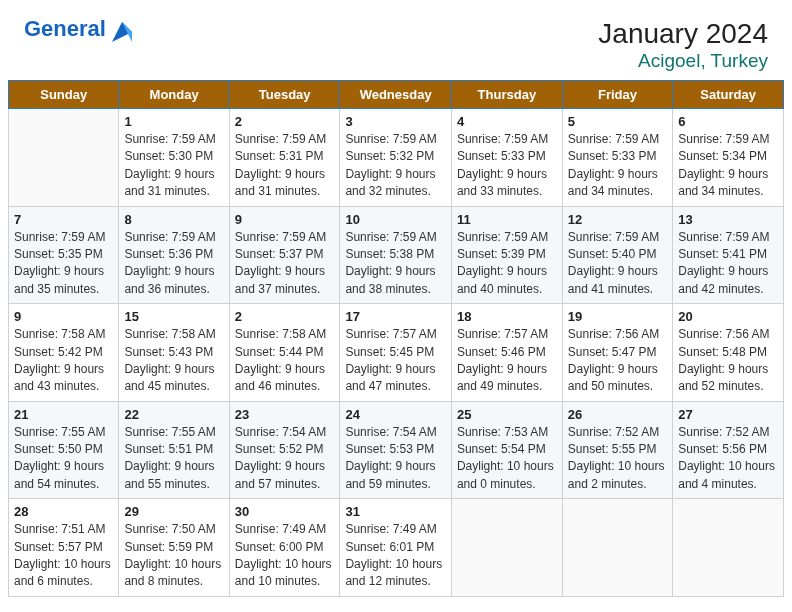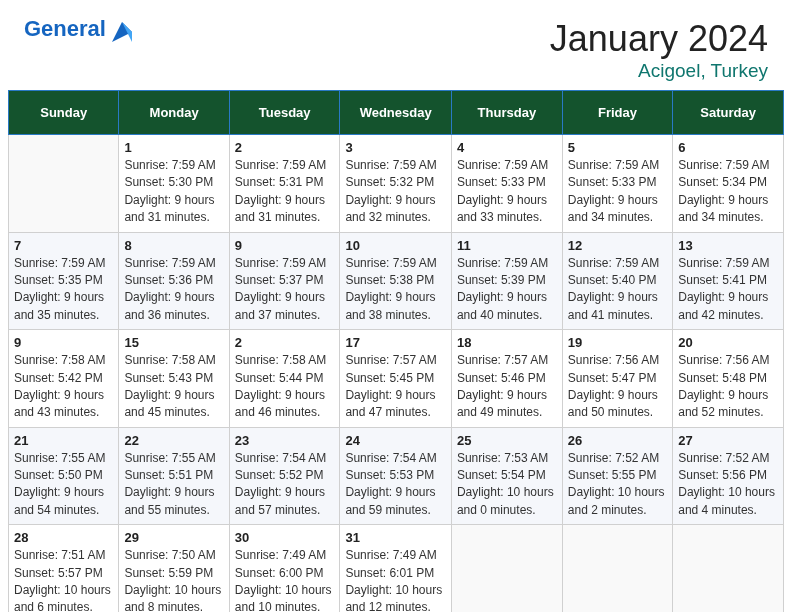--- a/index.html
+++ b/index.html
@@ -30,41 +30,41 @@
     }
     .logo-icon {
       width: 28px;
       height: 28px;
       margin-left: 2px;
     }
     .title-block {
       text-align: right;
     }
     .month-title {
-      font-size: 36px;
+      font-size: 28px;
       font-weight: normal;
       color: #222;
       margin-left: 16px;
     }
     .subtitle {
       font-size: 19px;
       color: #0f766e;
     }
     .calendar {
       width: 100%;
       border-collapse: collapse;
       margin: 0;
       padding: 0 0;
     }
     .calendar thead tr th {
-      background: #14532d;
+      background: #a16207;
       color: #fff;
       font-size: 13px;
       font-weight: bold;
-      padding: 14px 4px;
+      padding: 6px 4px;
       border: 1px solid #2979c4;
       text-align: center;
     }
     .calendar tbody tr td {
       border: 1px solid #d0d0d0;
       vertical-align: top;
       padding: 5px 5px 5px 5px;
       width: 113px;
       min-height: 80px;
       font-size: 11px;

